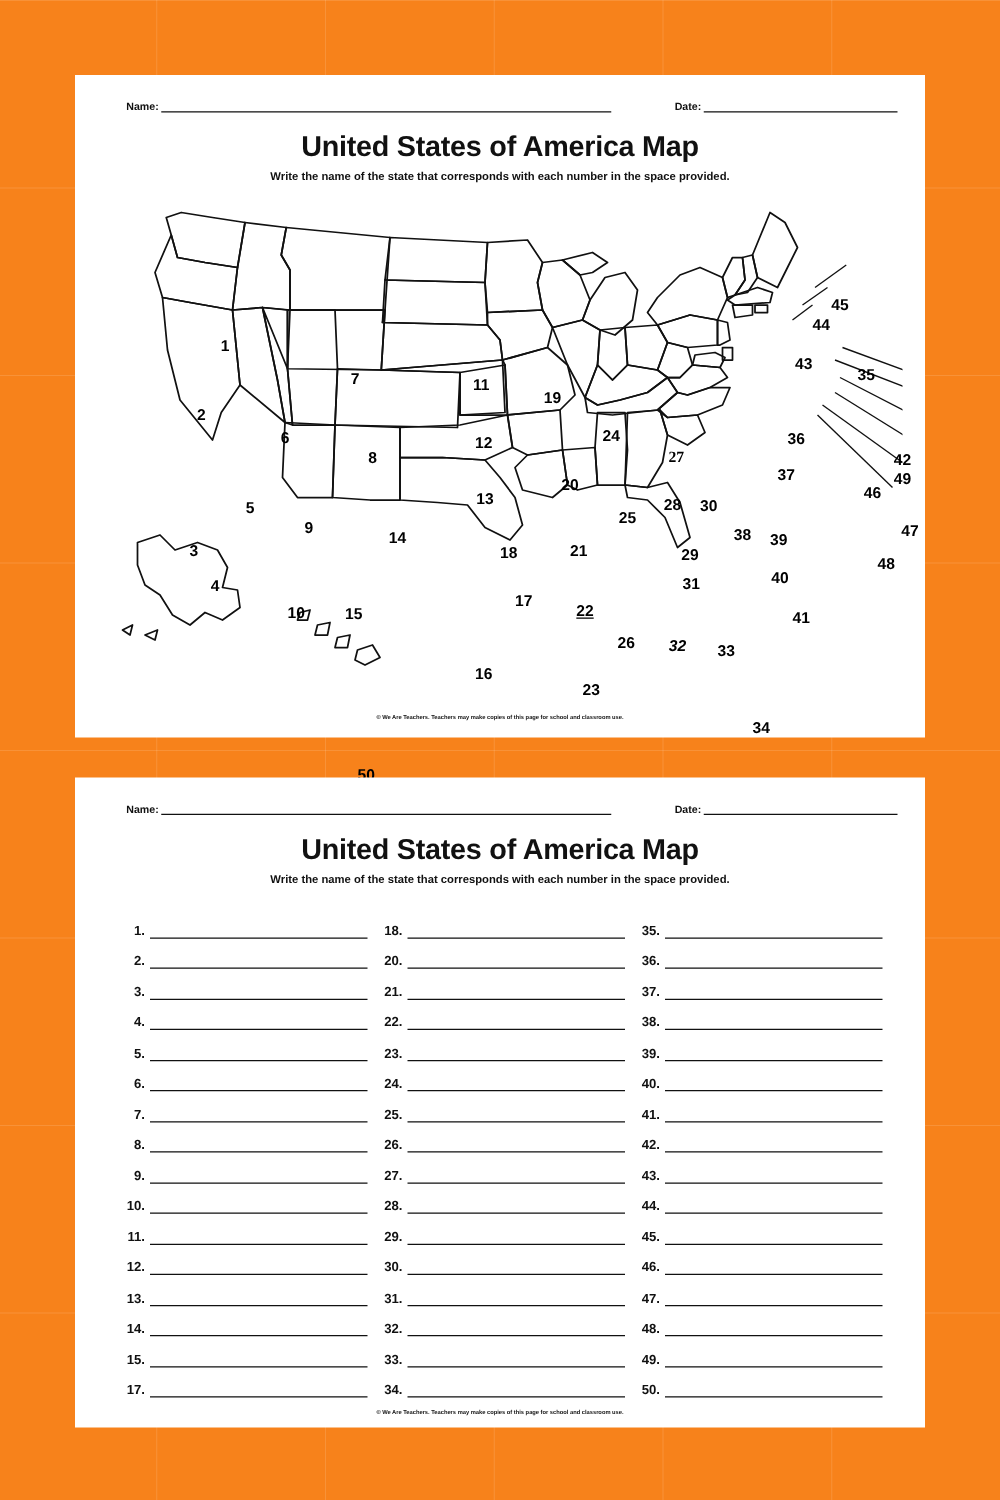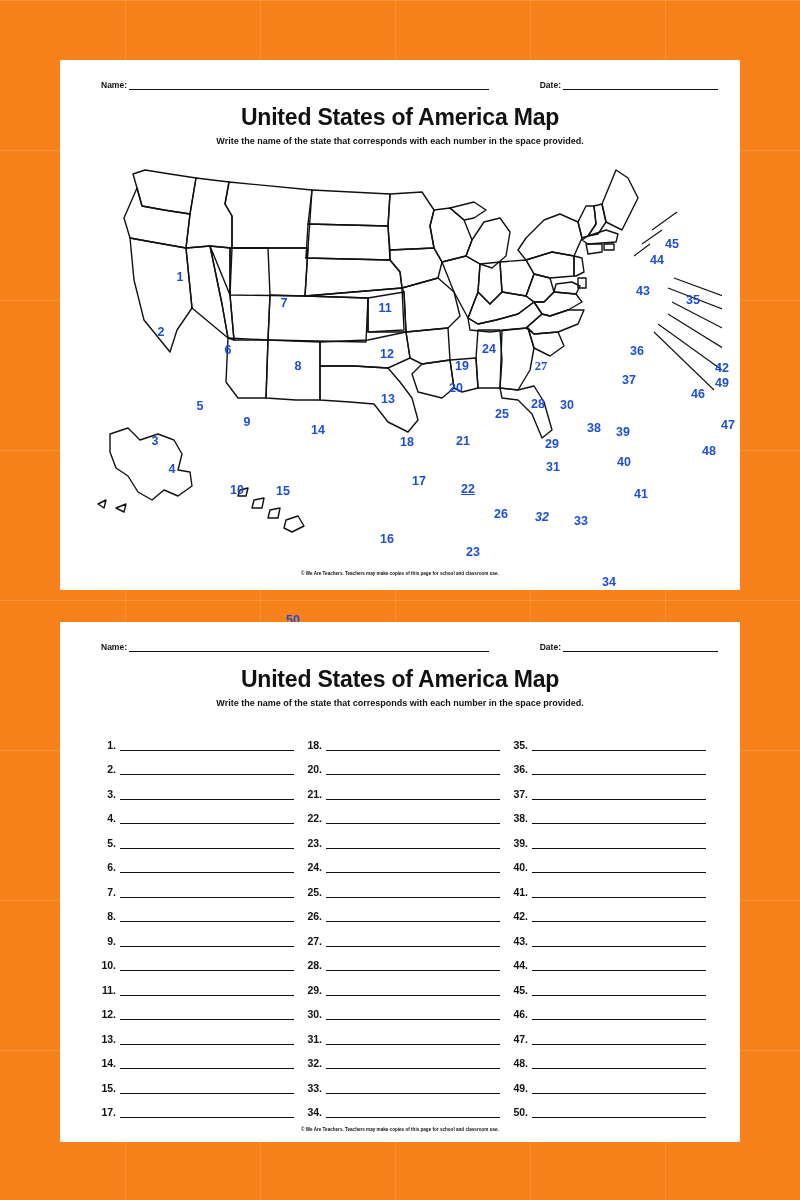--- a/index.html
+++ b/index.html
@@ -109,21 +109,21 @@
     position: absolute;
     left: 0;
     top: 0;
     width: 640px;
     height: 395px;
   }
   .num {
     position: absolute;
     font-size: 12.5px;
     font-weight: bold;
-    color: #1d4ed8;
+    color: #000000;
     transform: translate(-50%, -50%);
     white-space: nowrap;
   }
 
   
   .answers {
     display: flex;
     justify-content: space-between;
     margin: 18px 12px 0 12px;
   }
@@ -301,21 +301,21 @@
     <span class="num" style="left:165px; top:270px;">9</span>
     <span class="num" style="left:155px; top:338px;">10</span>
     <span class="num" style="left:303px; top:156px;">11</span>
     <span class="num" style="left:305px; top:202px;">12</span>
     <span class="num" style="left:306px; top:247px;">13</span>
     <span class="num" style="left:236px; top:278px;">14</span>
     <span class="num" style="left:201px; top:339px;">15</span>
     <span class="num" style="left:305px; top:387px;">16</span>
     <span class="num" style="left:337px; top:329px;">17</span>
     <span class="num" style="left:325px; top:290px;">18</span>
-    <span class="num" style="left:380px; top:166px;margin-top:48px;">19</span>
+    <span class="num" style="left:360px; top:166px;">19</span>
     <span class="num" style="left:374px; top:236px;">20</span>
     <span class="num" style="left:381px; top:289px;">21</span>
     <span class="num" style="left:386px; top:337px;text-decoration:underline;">22</span>
     <span class="num" style="left:391px; top:400px;">23</span>
     <span class="num" style="left:407px; top:197px;">24</span>
     <span class="num" style="left:420px; top:262px;">25</span>
     <span class="num" style="left:419px; top:362px;">26</span>
     <span class="num" style="left:459px; top:214px;font-family:Liberation Serif, serif;">27</span>
     <span class="num" style="left:456px; top:252px;">28</span>
     <span class="num" style="left:470px; top:292px;">29</span>

